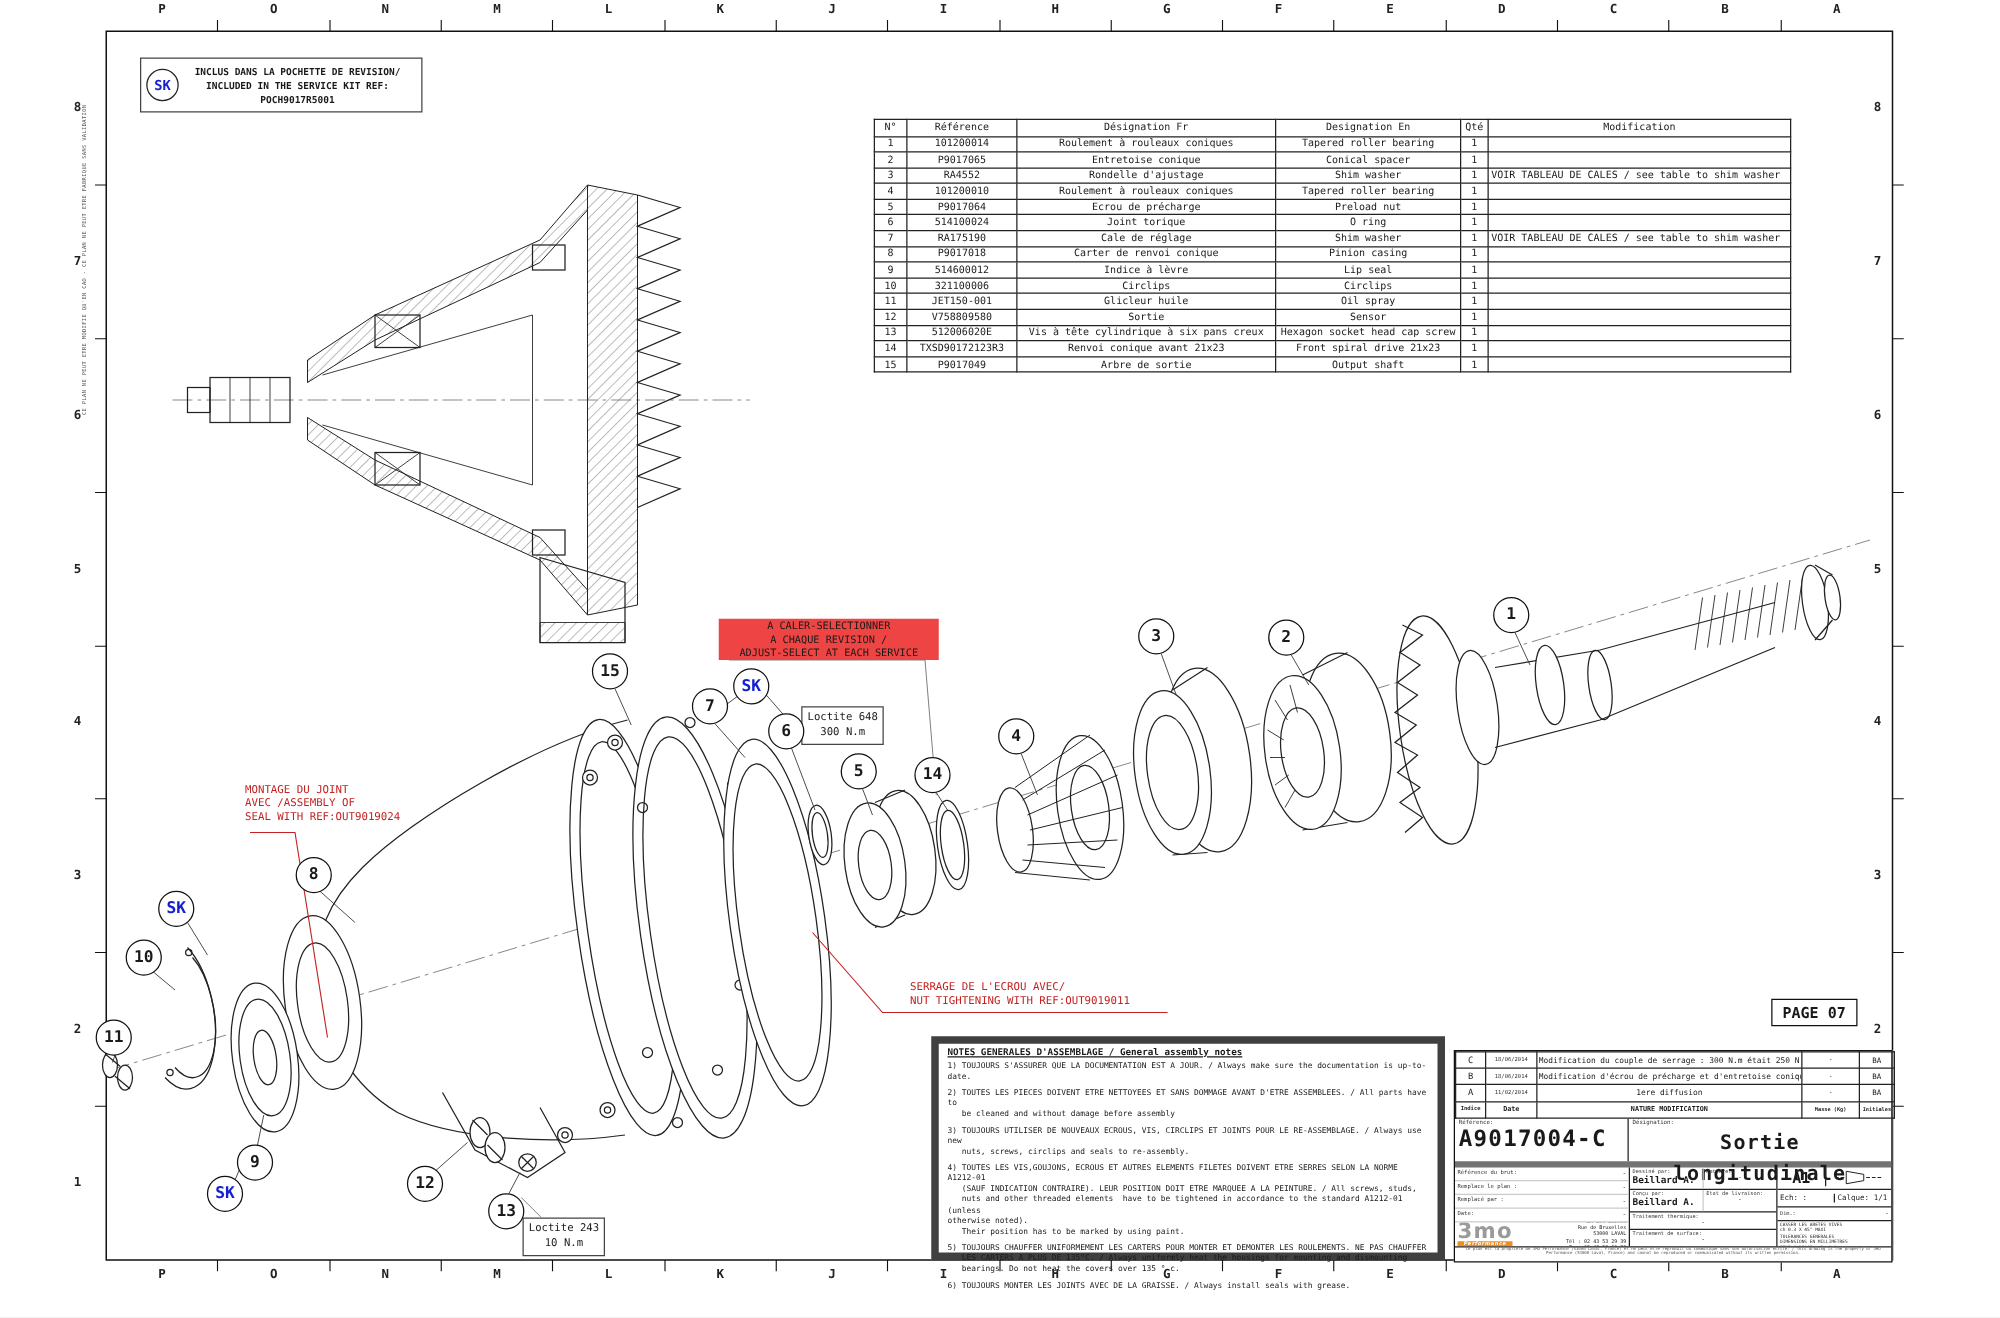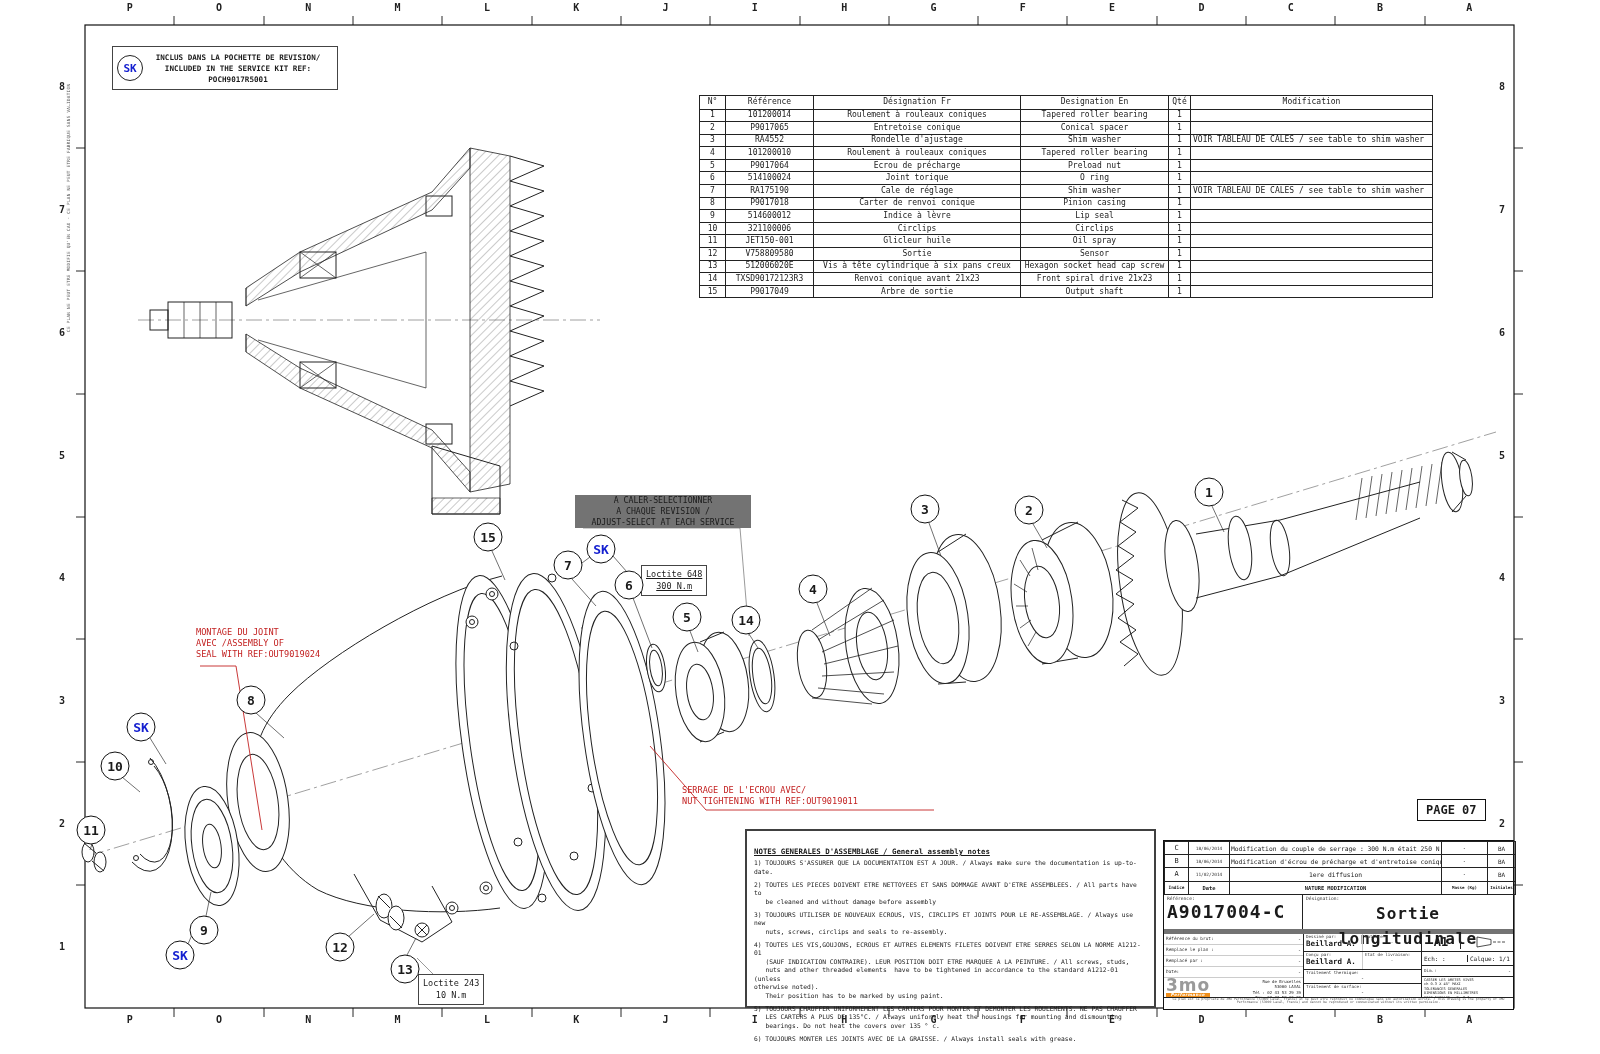--- a/index.html
+++ b/index.html
@@ -34,28 +34,28 @@
   
   .balloon{position:absolute;width:27px;height:27px;border:1.4px solid #111;border-radius:50%;background:#fff;
     display:flex;align-items:center;justify-content:center;font-size:13px;font-weight:bold;
     transform:translate(-50%,-50%);z-index:6;}
   .balloon.sk{color:#1520d0;}
 
   
   .callout-box{position:absolute;border:1px solid #444;background:#fff;font-size:8.5px;text-align:center;
     padding:2px 4px;white-space:pre;line-height:1.45;z-index:5;}
   .adjust-note{position:absolute;left:575px;top:495px;width:176px;text-align:center;font-size:8.2px;
-    white-space:pre;line-height:1.35;z-index:5;background:#737373;}
+    white-space:pre;line-height:1.35;z-index:5;background:#ef4444;}
   .red-note{position:absolute;color:#c32222;font-size:8.6px;white-space:pre;line-height:1.3;z-index:5;}
   .page-box{position:absolute;left:1417px;top:799px;border:1.5px solid #111;background:#fff;font-size:12px;
     font-weight:bold;padding:3px 8px;z-index:5;}
 
   
-  .notes-box{position:absolute;left:745px;top:829px;width:411px;height:179px;border:2px solid #404040;
-    background:#fff;box-sizing:border-box;padding:16px 7px;z-index:4;}
+  .notes-box{position:absolute;left:745px;top:829px;width:411px;height:179px;border:6px solid #404040;
+    background:#fff;box-sizing:border-box;padding:2px 7px;z-index:4;}
   .notes-title{font-size:7.4px;font-weight:bold;text-decoration:underline;margin-bottom:3px;white-space:pre;}
   .note{font-size:6.3px;line-height:1.35;white-space:pre-wrap;margin-bottom:4.5px;}
 
   
   .title-block{position:absolute;left:1163px;top:840px;width:351px;height:170px;border:1.2px solid #111;
     background:#fff;box-sizing:border-box;z-index:4;font-size:5px;}
   .rev-table{border-collapse:collapse;table-layout:fixed;width:100%;}
   .rev-table td{border:1px solid #222;height:12.2px;padding:0 1px;text-align:center;overflow:hidden;white-space:nowrap;}
   .rv-i{font-size:7px;} .rv-d{font-size:4.4px;color:#333;} .rv-n{font-size:6.3px;}
   .rv-m{font-size:4.6px;} .rv-b{font-size:6px;}
@@ -601,28 +601,28 @@
       </div>
 
       <div class="balloon sk" style="left: 180px; top: 955px;">
         <span>SK</span>
       </div>
     </div>
 
   <div class="adjust-note">A CALER-SELECTIONNER
 A CHAQUE REVISION /
 ADJUST-SELECT AT EACH SERVICE</div>
-  <div class="callout-box" style="left:641px;top:565px;text-decoration:underline;">Loctite 648
+  <div class="callout-box" style="left:641px;top:565px;">Loctite 648
 300 N.m</div>
   <div class="callout-box" style="left:418px;top:974px;">Loctite 243
 10 N.m</div>
   <div class="red-note" style="left:196px;top:627px;">MONTAGE DU JOINT
 AVEC /ASSEMBLY OF
 SEAL WITH REF:OUT9019024</div>
-  <div class="red-note" style="left:682px;top:785px;">SERRAGE DE L'ECROU AVEC/
+  <div class="red-note" style="left:728px;top:785px;">SERRAGE DE L'ECROU AVEC/
 NUT TIGHTENING WITH REF:OUT9019011</div>
   <div class="page-box">PAGE 07</div>
 
   <div class="notes-box">
     <div class="notes-title">NOTES GENERALES D'ASSEMBLAGE / General assembly notes</div>
     <div>
 
     <div class="note">1) TOUJOURS S'ASSURER QUE LA DOCUMENTATION EST A JOUR. / Always make sure the documentation is up-to-
 date.</div>
         <div class="note">2) TOUTES LES PIECES DOIVENT ETRE NETTOYEES ET SANS DOMMAGE AVANT D'ETRE ASSEMBLEES. / All parts have to

